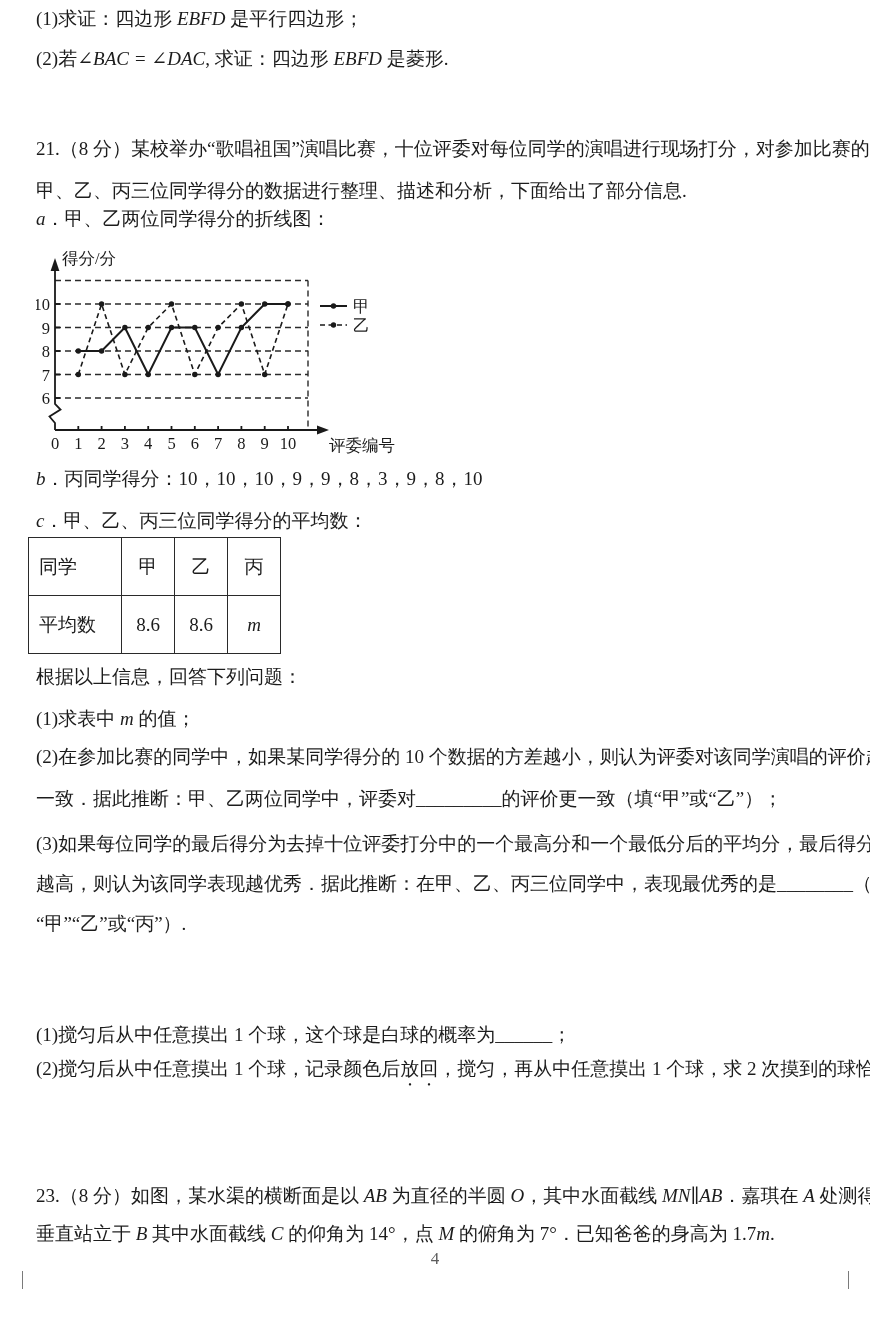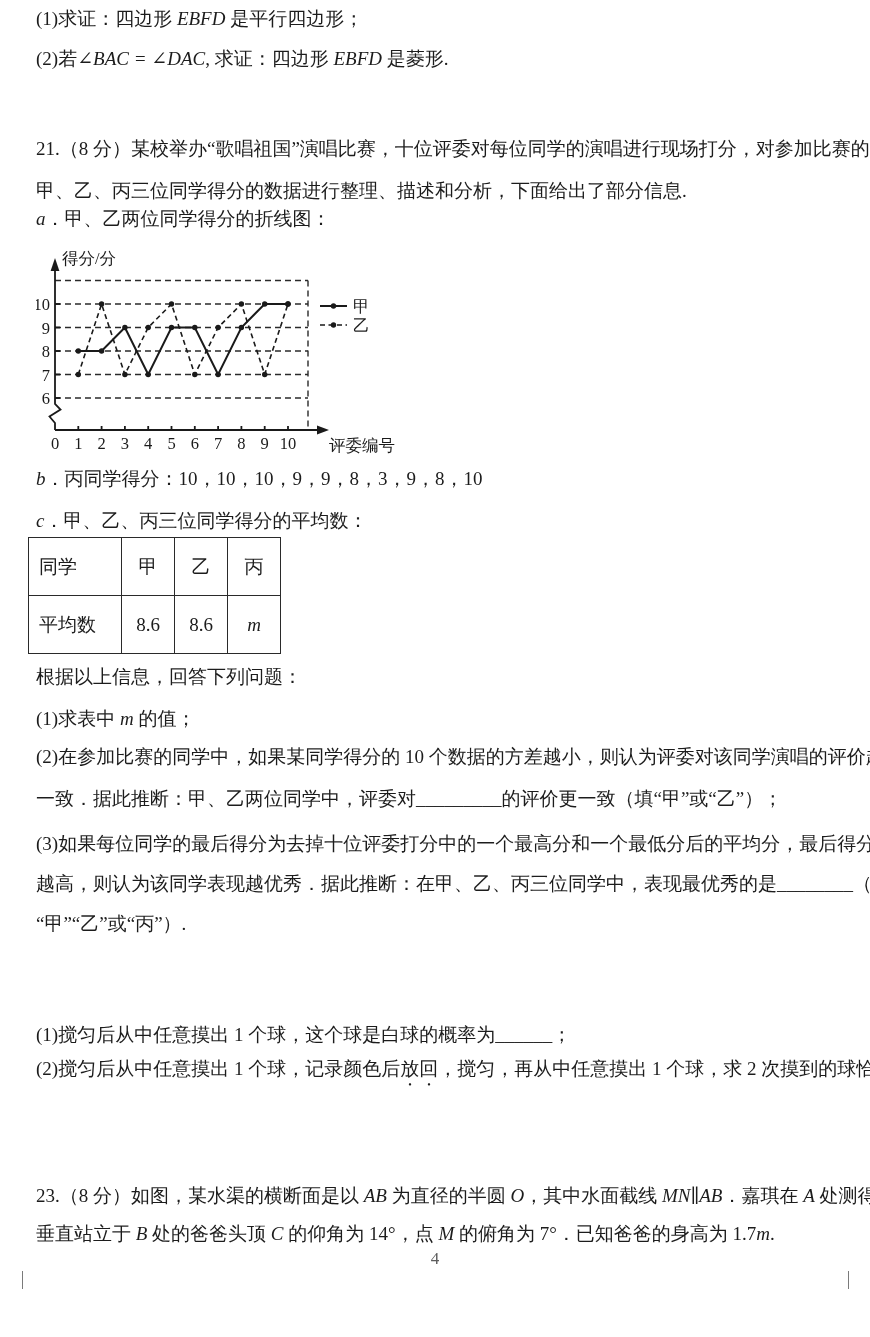--- a/index.html
+++ b/index.html
@@ -149,19 +149,19 @@
   <div class="ln" style="top:744px">(2)在参加比赛的同学中，如果某同学得分的 10 个数据的方差越小，则认为评委对该同学演唱的评价越</div>
   <div class="ln" style="top:786px">一致．据此推断：甲、乙两位同学中，评委对_________的评价更一致（填“甲”或“乙”）；</div>
   <div class="ln" style="top:831px">(3)如果每位同学的最后得分为去掉十位评委打分中的一个最高分和一个最低分后的平均分，最后得分</div>
   <div class="ln" style="top:871px">越高，则认为该同学表现越优秀．据此推断：在甲、乙、丙三位同学中，表现最优秀的是________（填</div>
   <div class="ln" style="top:911px">“甲”“乙”或“丙”）.</div>
 
   <div class="ln" style="top:1022px">(1)搅匀后从中任意摸出 1 个球，这个球是白球的概率为______；</div>
   <div class="ln" style="top:1056px"><span>(2)搅匀后从中任意摸出 1 个球，记录颜色后</span><span class="emph">放回</span><span>，搅匀，再从中任意摸出 1 个球，求 2 次摸到的球恰</span></div>
 
   <div class="ln" style="top:1183px"><span>23.（8 分）如图，某水渠的横断面是以 </span><span class="it">AB</span><span> 为直径的半圆 </span><span class="it">O</span><span>，其中水面截线 </span><span class="it">MN∥AB</span><span>．嘉琪在 </span><span class="it">A</span><span> 处测得</span></div>
-  <div class="ln" style="top:1221px"><span>垂直站立于 </span><span class="it">B</span><span> 处的爸爸头顶 </span><span class="it">C</span><span> 的仰角为 14°，点 </span><span class="it">M</span><span> 的俯角为 7°．已知爸爸的身高为 1.7</span><span class="it">m</span><span>.</span></div>
+  <div class="ln" style="top:1221px"><span>垂直站立于 </span><span class="it">B</span><span> 其中水面截线 </span><span class="it">C</span><span> 的仰角为 14°，点 </span><span class="it">M</span><span> 的俯角为 7°．已知爸爸的身高为 1.7</span><span class="it">m</span><span>.</span></div>
 
   <div class="footer">4</div>
   <div class="cropmark" style="left:22px;top:1271px"></div>
   <div class="cropmark" style="left:848px;top:1271px"></div>
 
 </div>
 
 </body></html>

